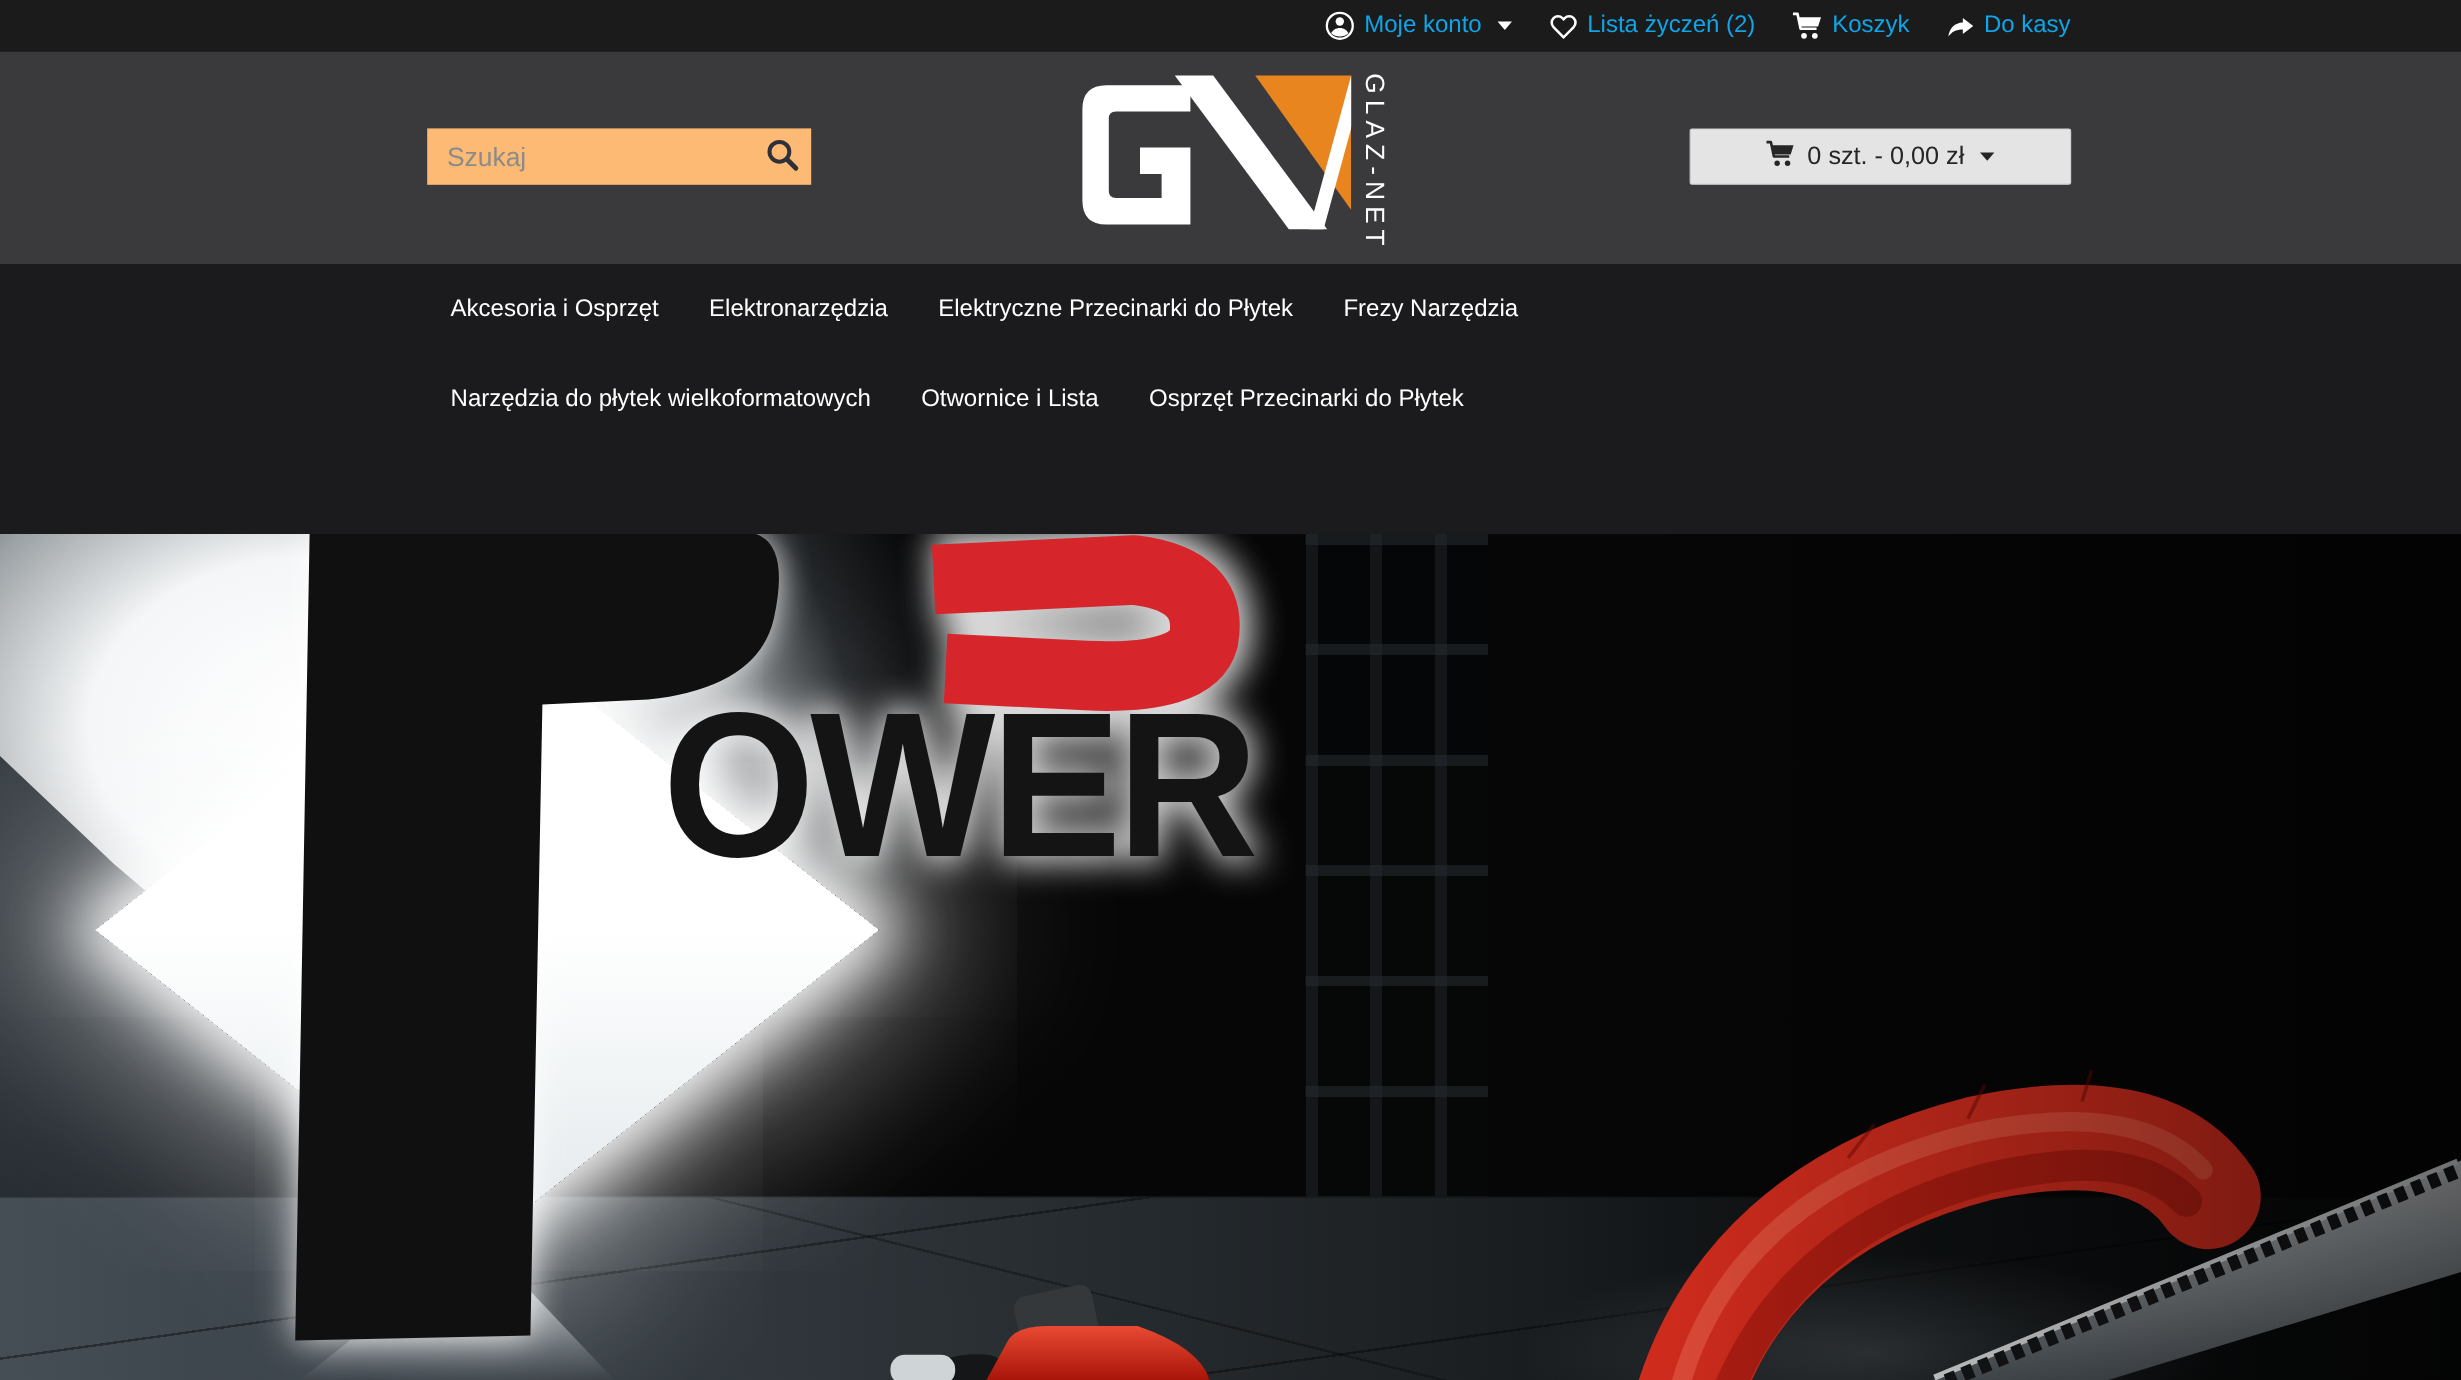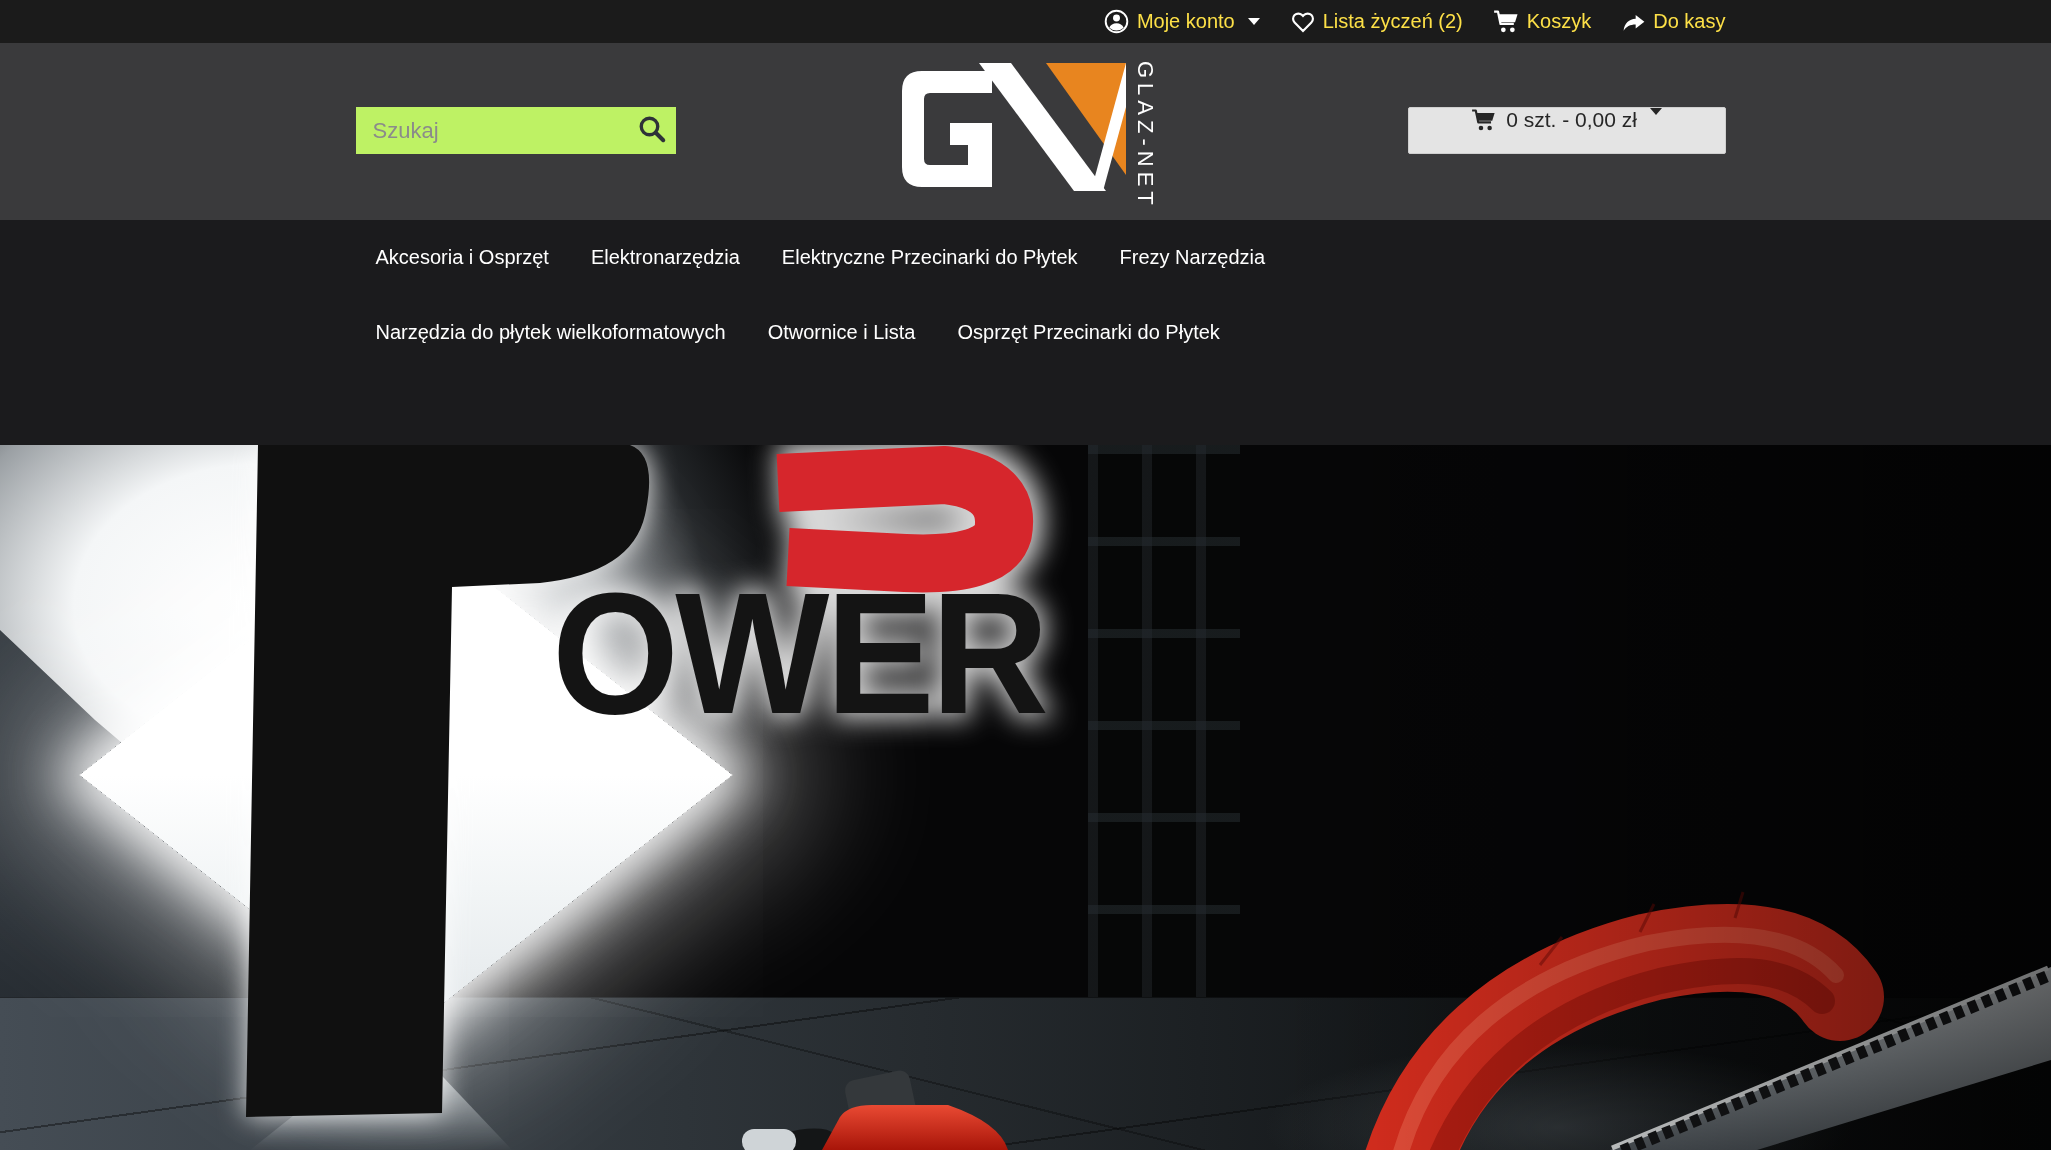--- a/index.html
+++ b/index.html
@@ -4,44 +4,44 @@
 <style>
   * { margin:0; padding:0; box-sizing:border-box; }
   html,body { background:#000; }
   body { font-family:"Liberation Sans","DejaVu Sans",sans-serif; }
   .page { position:relative; width:2051px; height:1150px; overflow:hidden; background:#060607; }
   .container { width:1400px; margin:0 auto; position:relative; height:100%; }
 
   
   .topbar { height:43px; background:#1b1b1b; }
   .topbar-inner { display:flex; align-items:center; justify-content:flex-end; gap:30px; }
-  .topbar a { display:flex; align-items:center; gap:7px; color:#fde047; text-decoration:none;
+  .topbar a { display:flex; align-items:center; gap:7px; color:#0ea5e9; text-decoration:none;
               font-size:20px; line-height:43px; cursor:pointer; }
   .topbar .icn { display:flex; align-items:center; }
   .topbar .icn svg { display:block; }
   .caret { width:0; height:0; border-left:6px solid transparent; border-right:6px solid transparent;
            border-top:7px solid #fff; margin-left:6px; display:inline-block; }
 
   
   .header { height:177px; background:#3a3a3c; }
-  .search { position:absolute; left:30px; top:64px; width:320px; height:47px; background:#bef264; }
+  .search { position:absolute; left:30px; top:64px; width:320px; height:47px; background:#fdba74; }
   .search input { position:absolute; inset:0; width:100%; height:100%; border:0; outline:none;
                   padding:0 52px 0 17px; font-size:22px; color:#555; background:transparent;
                   font-family:"Liberation Sans","DejaVu Sans",sans-serif; }
   .search input::placeholder { color:#8b8b8b; opacity:1; }
   .search-btn { position:absolute; right:6px; top:6px; width:36px; height:35px; border:0; background:transparent;
                 cursor:pointer; display:flex; align-items:center; justify-content:center; }
   .logo { position:absolute; left:50%; top:16px; transform:translateX(-50%); width:268px; height:142px;
           display:flex; text-decoration:none; cursor:pointer; }
   .logo-vert { position:relative; width:34px; height:140px; }
   .logo-vert span { position:absolute; left:32px; top:2px; display:block; white-space:nowrap;
                     transform:rotate(90deg); transform-origin:left top; color:#fff; font-size:22px;
                     letter-spacing:5px; font-weight:400; }
   .cart-btn { position:absolute; right:0; top:64px; width:318px; height:47px; background:#e4e4e4;
-              border:1px solid #cfcfcf; border-radius:2px; display:flex; justify-content:center;
+              border:1px solid #cfcfcf; border-radius:2px; display:flex; align-items:center; justify-content:center;
               gap:9px; font-size:21px; color:#262626; cursor:pointer;
               font-family:"Liberation Sans","DejaVu Sans",sans-serif; }
   .cart-btn .caret { border-top-color:#262626; border-left-width:6px; border-right-width:6px; margin-left:4px; }
 
   
   .nav { height:225px; background:#1b1b1d; }
   .nav .container { padding-left:50px; }
   .nav-row { height:75px; display:flex; align-items:center; gap:42px; }
   .nav-row a { color:#fff; text-decoration:none; font-size:20px; white-space:nowrap; cursor:pointer; }
 

